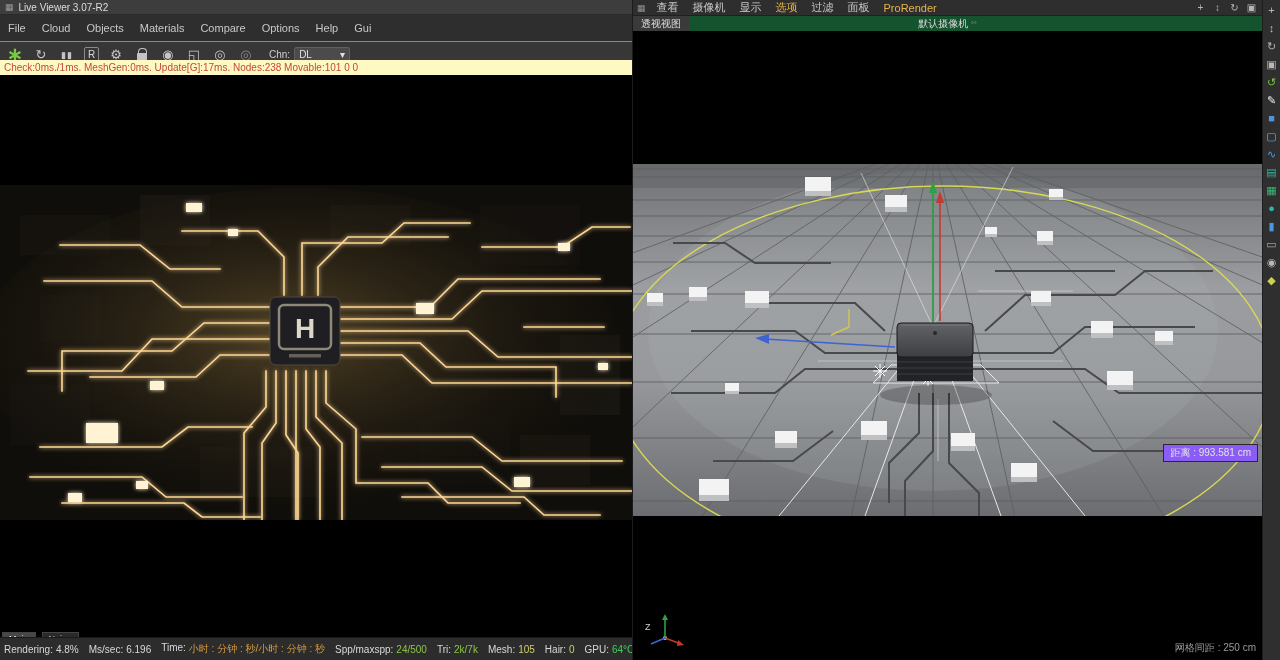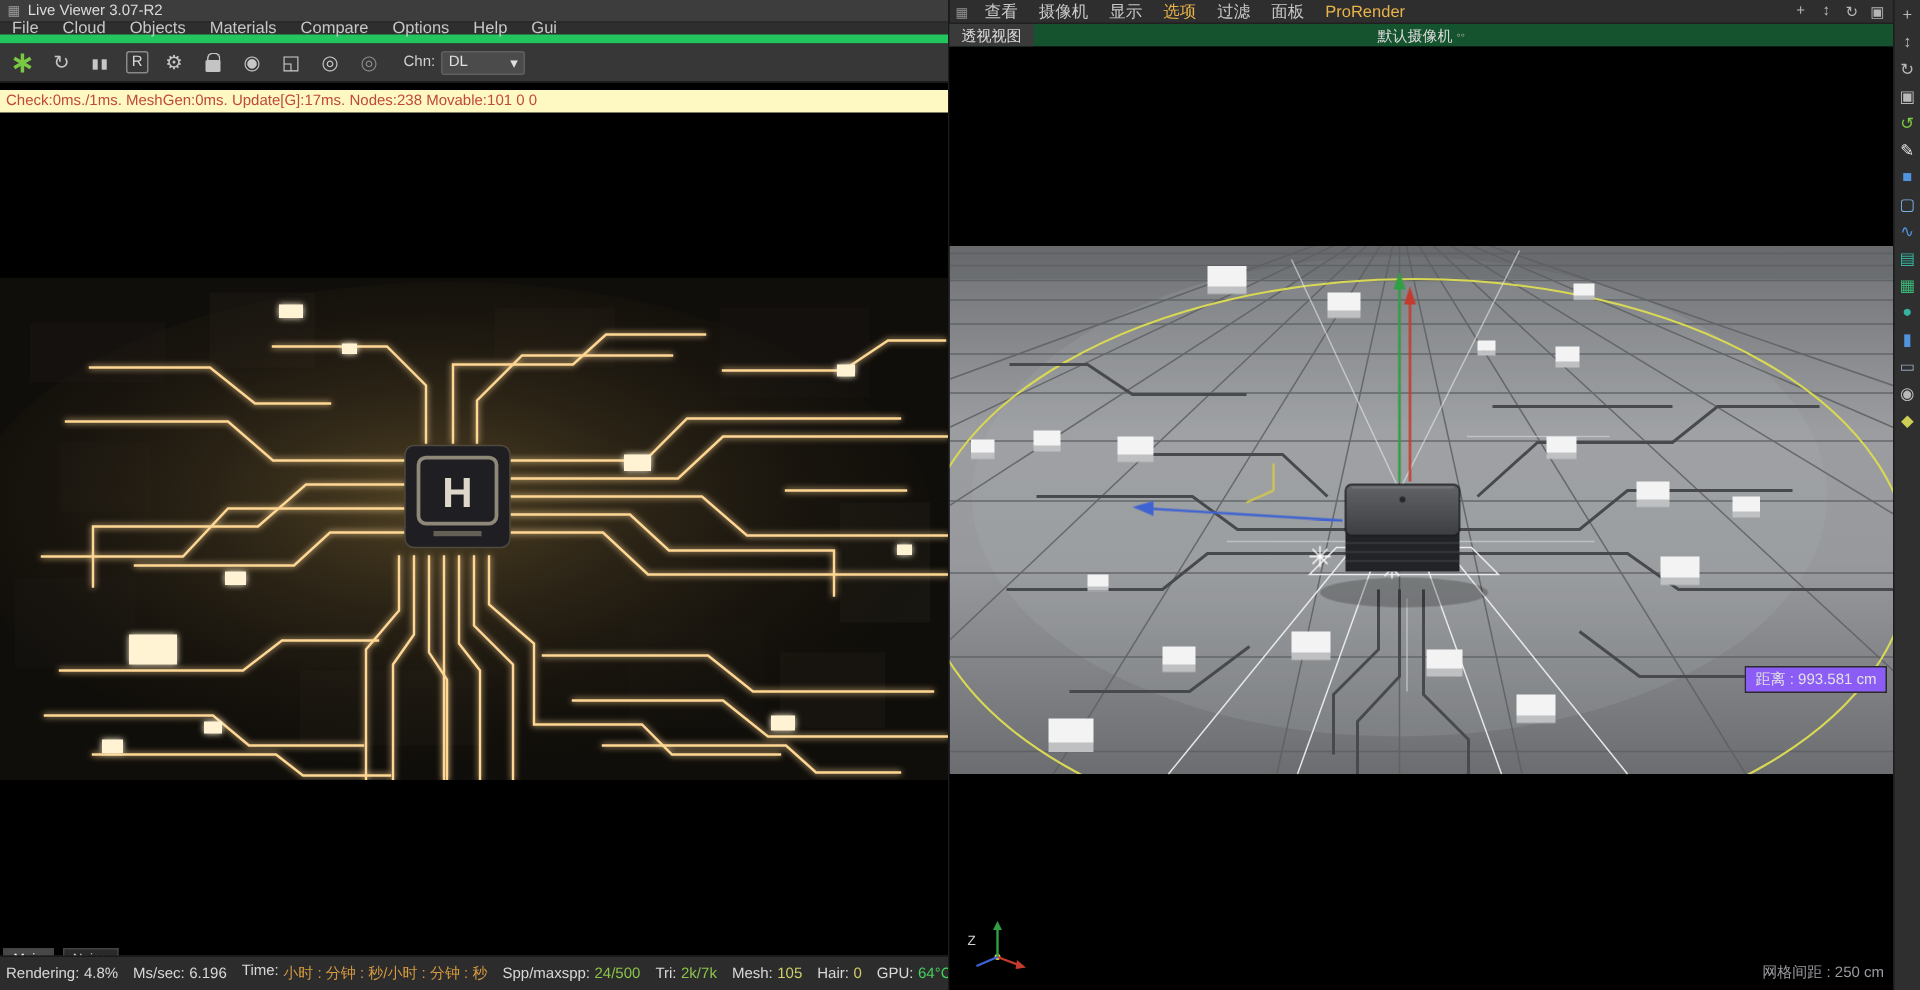--- a/index.html
+++ b/index.html
@@ -5,22 +5,22 @@
   * { margin:0; padding:0; box-sizing:border-box; }
   html,body { width:1280px; height:660px; background:#000; overflow:hidden;
     font-family:"Liberation Sans", sans-serif; }
   #app { position:relative; width:1280px; height:660px; background:#000; }
 
   
   .lv { position:absolute; left:0; top:0; width:632px; height:660px; background:#000; }
   .lv-titlebar { height:15px; background:#3d3d3d; display:flex; align-items:center;
     gap:5px; padding:0 5px; font-size:10px; color:#dcdcdc; border-bottom:1px solid #2a2a2a;}
   .lv-titlebar .wicon { color:#9a9a9a; font-size:9px; }
-  .lv-menubar { height:14px; background:#2e2e2e; display:flex; align-items:center;
-    font-size:11px; color:#c8c8c8; border-bottom:6px solid #22c55e; }
+  .lv-menubar { height:27px; background:#2e2e2e; display:flex; align-items:center;
+    font-size:11px; color:#c8c8c8; border-bottom:1px solid #22c55e; }
   .lv-menubar span { padding:0 8px; cursor:default; }
   .lv-toolbar { height:26px; background:#373737; display:flex; align-items:center;
     padding:0 6px; gap:8px; border-bottom:1px solid #1c1c1c; }
   .tbi { width:18px; height:18px; display:flex; align-items:center; justify-content:center;
     font-size:13px; color:#c6c6c6; }
   .tbi.octane { color:#7ac943; font-size:19px; font-weight:bold; }
   .tbi.rbox { border:1px solid #8a8a8a; font-size:10px; width:15px; height:15px;
     border-radius:2px; color:#d8d8d8; }
   .tbi.pause { font-size:9px; letter-spacing:1px; }
   .lock { width:10px; height:8px; background:#c4c4c4; border-radius:1px; position:relative; margin-top:5px;}

